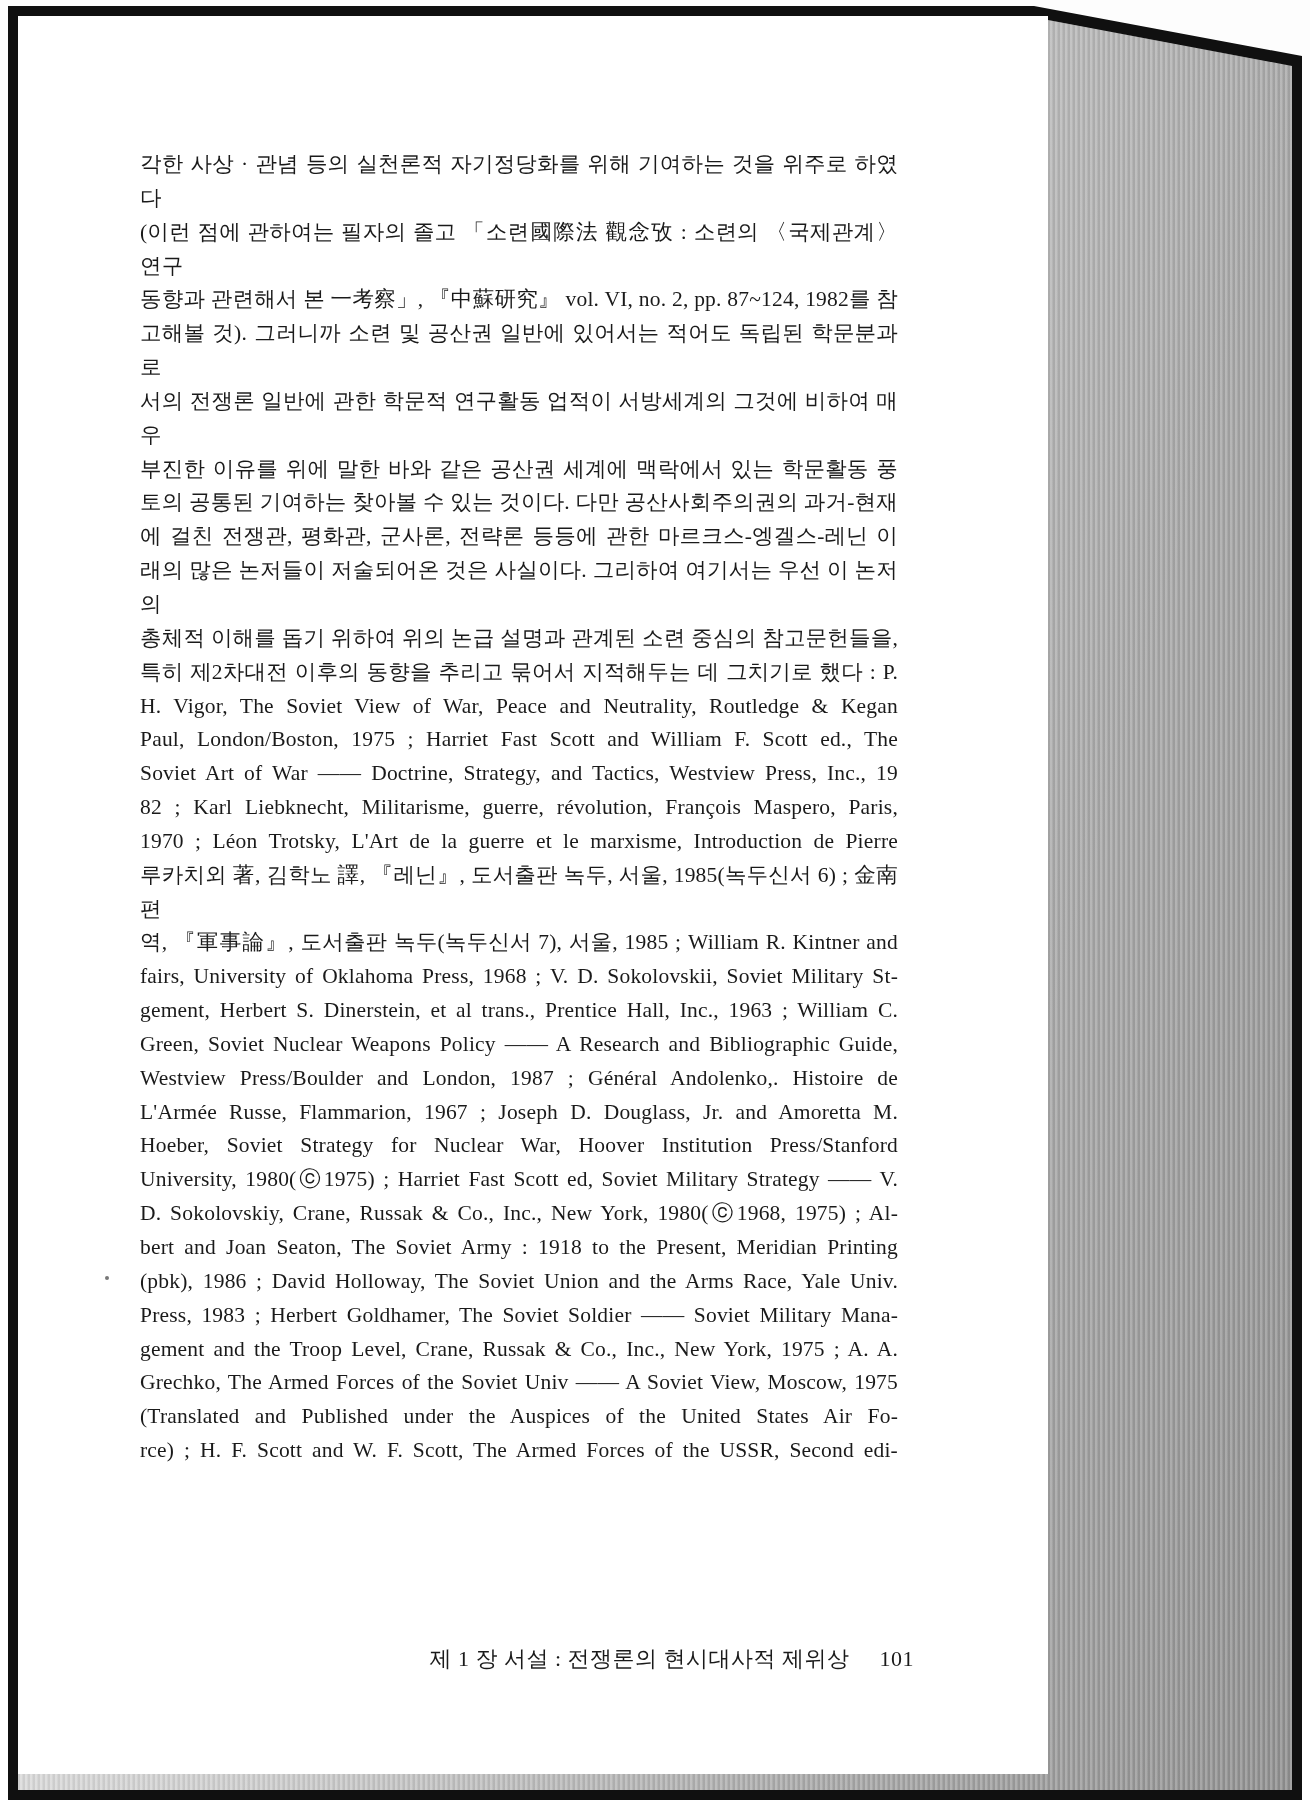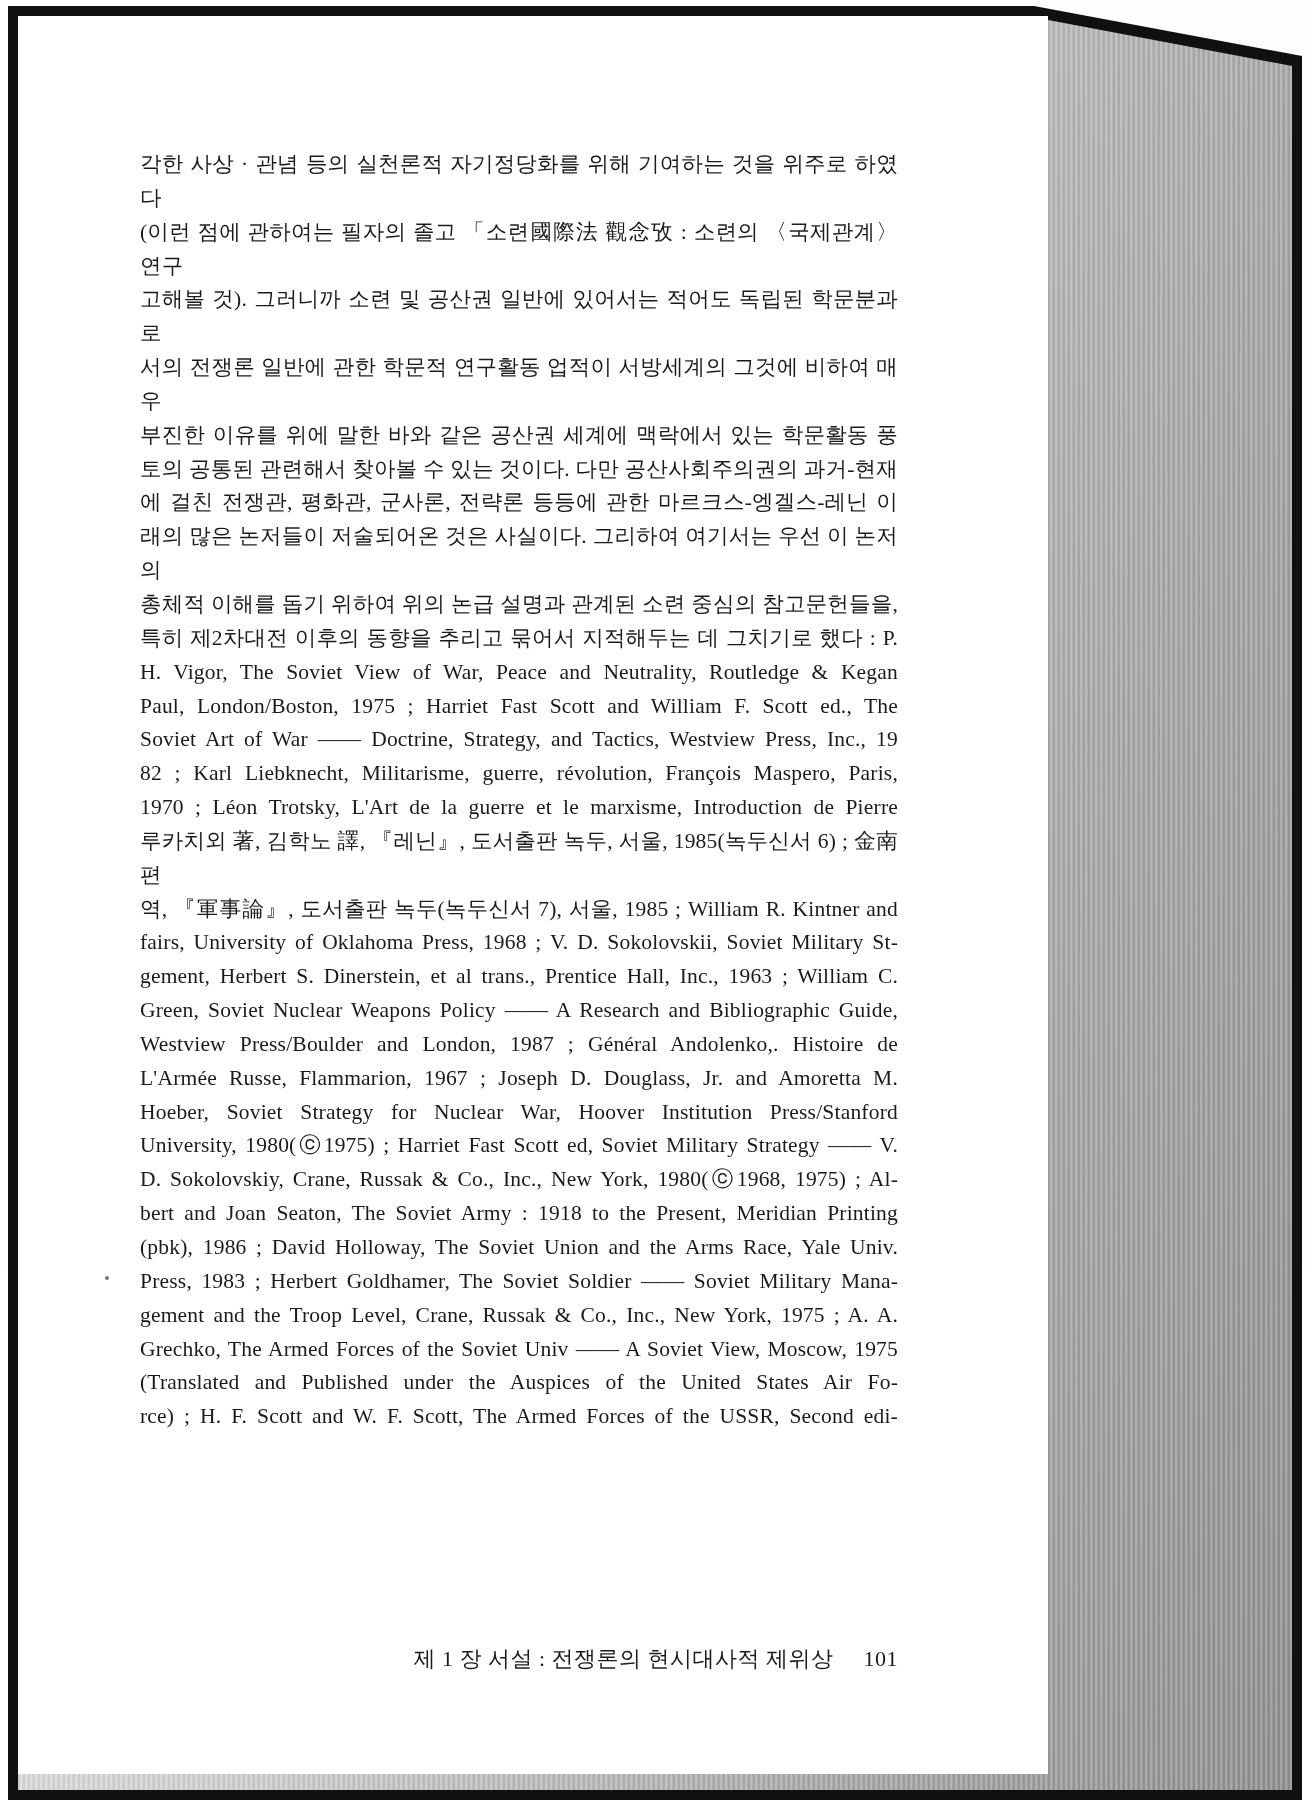--- a/index.html
+++ b/index.html
@@ -54,21 +54,21 @@
   .line {
     text-align: justify;
     text-align-last: justify;
     white-space: normal;
     letter-spacing: 0.2px;
   }
   .it { }
   
   .footer {
     position: absolute;
-    left: 140px; top: 1644px;
+    left: 156px; top: 1644px;
     width: 758px;
     text-align: right;
     font-size: 22px;
     color: #1a1a1a;
     letter-spacing: 0.5px;
   }
   .footer .pagenum { margin-left: 30px; }
   
   .speck {
     position: absolute;
@@ -85,24 +85,25 @@
 <div class="stage">
   <div class="frame" style="background: rgb(16, 16, 16);"></div>
   <div class="page-edge"></div>
   <div class="page" style="background: rgb(255, 255, 255);"></div>
 
   <div class="speck"></div>
 
   <div class="body-text" style="color: rgb(26, 26, 26);">
       <div class="line"><span>각한 사상 · 관념 등의 실천론적 자기정당화를 위해 기여하는 것을 위주로 하였다</span></div>
       <div class="line"><span>(이런 점에 관하여는 필자의 졸고 「소련國際法 觀念攷 : 소련의 〈국제관계〉 연구</span></div>
+      <div class="line"><span>동향과 관련해서 본 一考察」, 『中蘇研究』 vol. VI, no. 2, pp. 87~124, 1982를 참</span></div>
       <div class="line"><span>고해볼 것). 그러니까 소련 및 공산권 일반에 있어서는 적어도 독립된 학문분과로</span></div>
       <div class="line"><span>서의 전쟁론 일반에 관한 학문적 연구활동 업적이 서방세계의 그것에 비하여 매우</span></div>
       <div class="line"><span>부진한 이유를 위에 말한 바와 같은 공산권 세계에 맥락에서 있는 학문활동 풍</span></div>
-      <div class="line"><span>토의 공통된 관련해서 찾아볼 수 있는 것이다. 다만 공산사회주의권의 과거-현재</span></div>
+      <div class="line"><span>토의 공통된 기여하는 찾아볼 수 있는 것이다. 다만 공산사회주의권의 과거-현재</span></div>
       <div class="line"><span>에 걸친 전쟁관, 평화관, 군사론, 전략론 등등에 관한 마르크스-엥겔스-레닌 이</span></div>
       <div class="line"><span>래의 많은 논저들이 저술되어온 것은 사실이다. 그리하여 여기서는 우선 이 논저의</span></div>
       <div class="line"><span>총체적 이해를 돕기 위하여 위의 논급 설명과 관계된 소련 중심의 참고문헌들을,</span></div>
       <div class="line"><span>특히 제2차대전 이후의 동향을 추리고 묶어서 지적해두는 데 그치기로 했다 : P.</span></div>
       <div class="line"><span>H. Vigor, </span><span class="it">The Soviet View of War, Peace and Neutrality,</span><span> Routledge &amp; Kegan</span></div>
       <div class="line"><span>Paul, London/Boston, 1975 ; Harriet Fast Scott and William F. Scott ed., </span><span class="it">The</span></div>
       <div class="line"><span class="it">Soviet Art of War —— Doctrine, Strategy, and Tactics,</span><span> Westview Press, Inc., 19</span></div>
       <div class="line"><span>82 ; Karl Liebknecht, </span><span class="it">Militarisme, guerre, révolution,</span><span> François Maspero, Paris,</span></div>
       <div class="line"><span>1970 ; Léon Trotsky, </span><span class="it">L'Art de la guerre et le marxisme,</span><span> Introduction de Pierre</span></div>
       <div class="line"><span>루카치외 著, 김학노 譯, 『레닌』, 도서출판 녹두, 서울, 1985(녹두신서 6) ; 金南 편</span></div>

